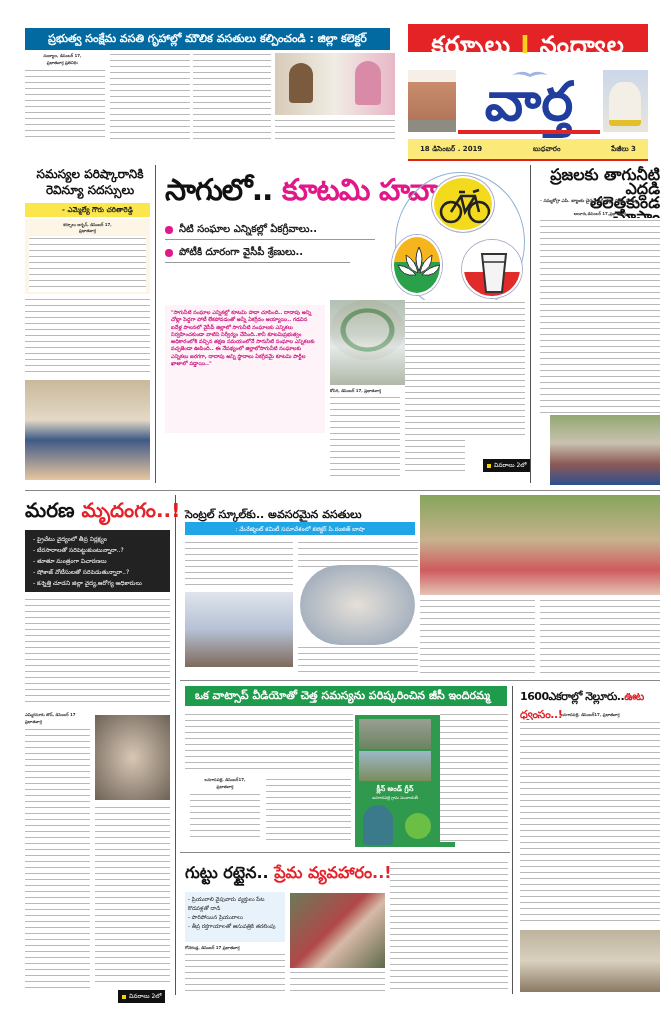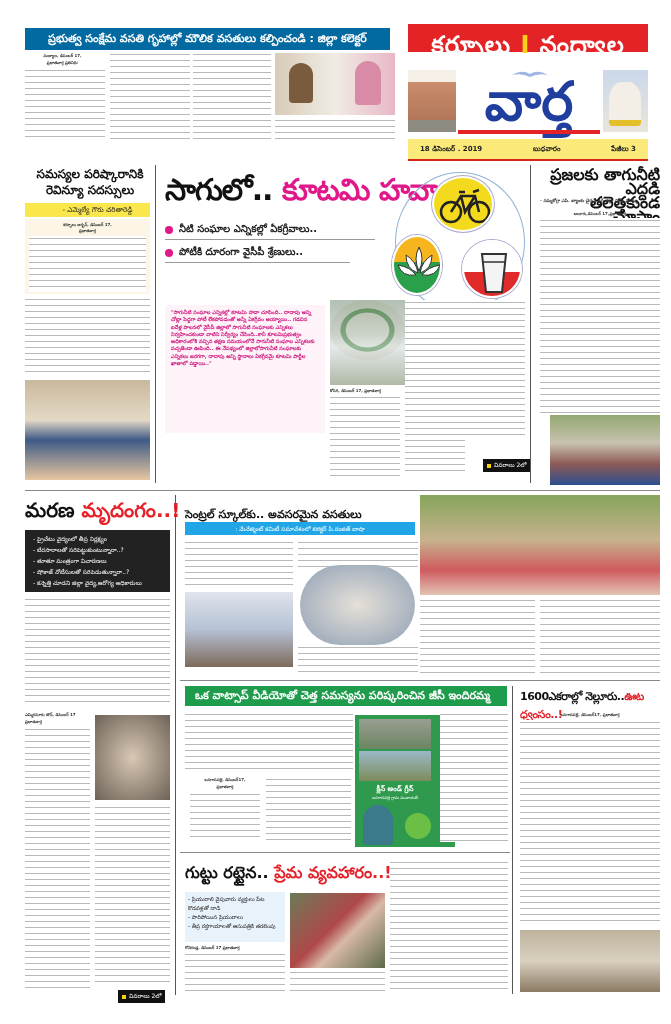--- a/index.html
+++ b/index.html
@@ -17,21 +17,21 @@
 
   
   .mast-red { background:#e42326; color:#fff; font-weight:bold; font-size:22px; text-align:center; line-height:32px; letter-spacing:1px; }
   .mast-red .bar { color:#ffd21a; }
   .mast-brand { color:#1f3e9e; font-weight:bold; font-size:56px; text-align:center; line-height:70px; font-family:"DejaVu Serif", serif; }
   .mast-date { background:#fbe97a; border-bottom:2px solid #d9261c; font-size:7px; display:flex; justify-content:space-between; align-items:center; padding:0 12px; font-weight:bold; }
 
   .ttl { font-weight:bold; color:#111; }
   .pink { color:#e0188a; }
   .red { color:#e4222a; }
-  .ylw-box { background:#fbe64b; font-size:7px; text-align:center; font-weight:normal; line-height:14px;padding-left:20px; }
+  .ylw-box { background:#fbe64b; font-size:7px; text-align:center; font-weight:bold; line-height:14px;padding-left:20px; }
   .bullet { font-size:10px; font-weight:bold; color:#222; display:flex; align-items:center; gap:6px; }
   .bullet .dot { width:8px; height:8px; border-radius:50%; background:#e0188a; flex:none; }
 
   .quote { background:#fdf3f8; color:#d0177f; font-size:5.2px; line-height:7.3px; padding:4px 6px; font-weight:bold; }
 
   .dark-box { background:#222; color:#fff; font-size:6px; line-height:11px; padding:3px 8px; }
   .dark-box div::before { content:"- "; }
 
   .green-hd { background:#1f9b4c; color:#fff; font-weight:bold; font-size:13px; line-height:22px; padding-left:10px; }
   .blue-sub { background:#20a6e6; color:#fff; font-size:6px; text-align:center; line-height:13px; }

